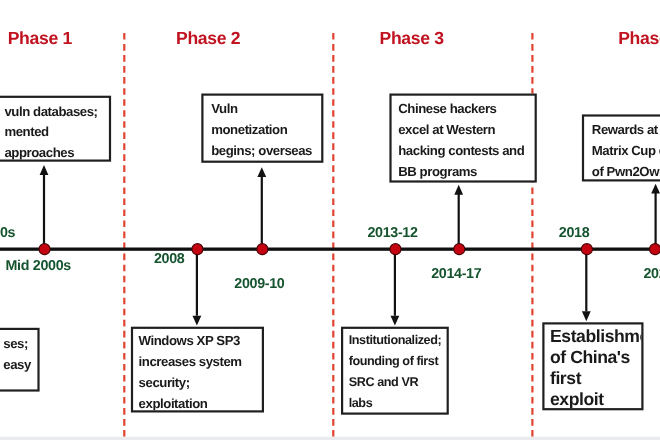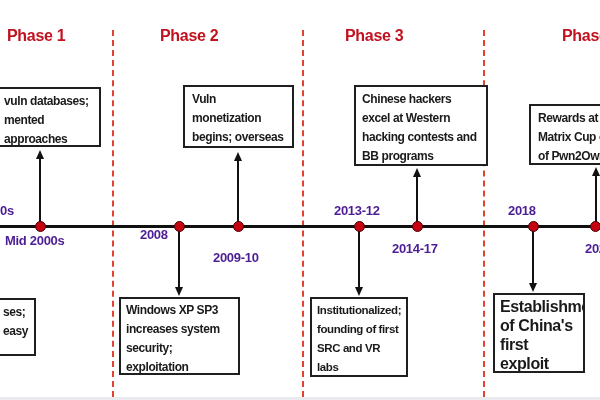--- a/index.html
+++ b/index.html
@@ -46,21 +46,21 @@
   .note{
     box-sizing:border-box;background:#fff;
     border:2px solid #1f1f1f;overflow:hidden;z-index:4;
   }
   .note-text{
     font-size:12px;line-height:19px;font-weight:700;
     letter-spacing:-0.4px;white-space:pre-line;color:#1a1a1a;
   }
   .date{
     font-size:13px;font-weight:700;letter-spacing:-0.3px;
-    white-space:nowrap;color:#4c1d95;z-index:5;
+    white-space:nowrap;color:#14532d;z-index:5;
   }
   .center{text-align:left;}
   .edge-strip{left:0;top:397px;width:600px;height:3px;background:#e9ebee;}
 </style>
 </head>
 <body>
 
 <div class="abs phase-label" style="left:7px;top:27px;text-align:center;">Phase 1</div>
 <div class="abs phase-label center" style="left:160px;top:27px;width:100px;">Phase 2</div>
 <div class="abs phase-label center" style="left:345px;top:27px;width:100px;">Phase 3</div>

